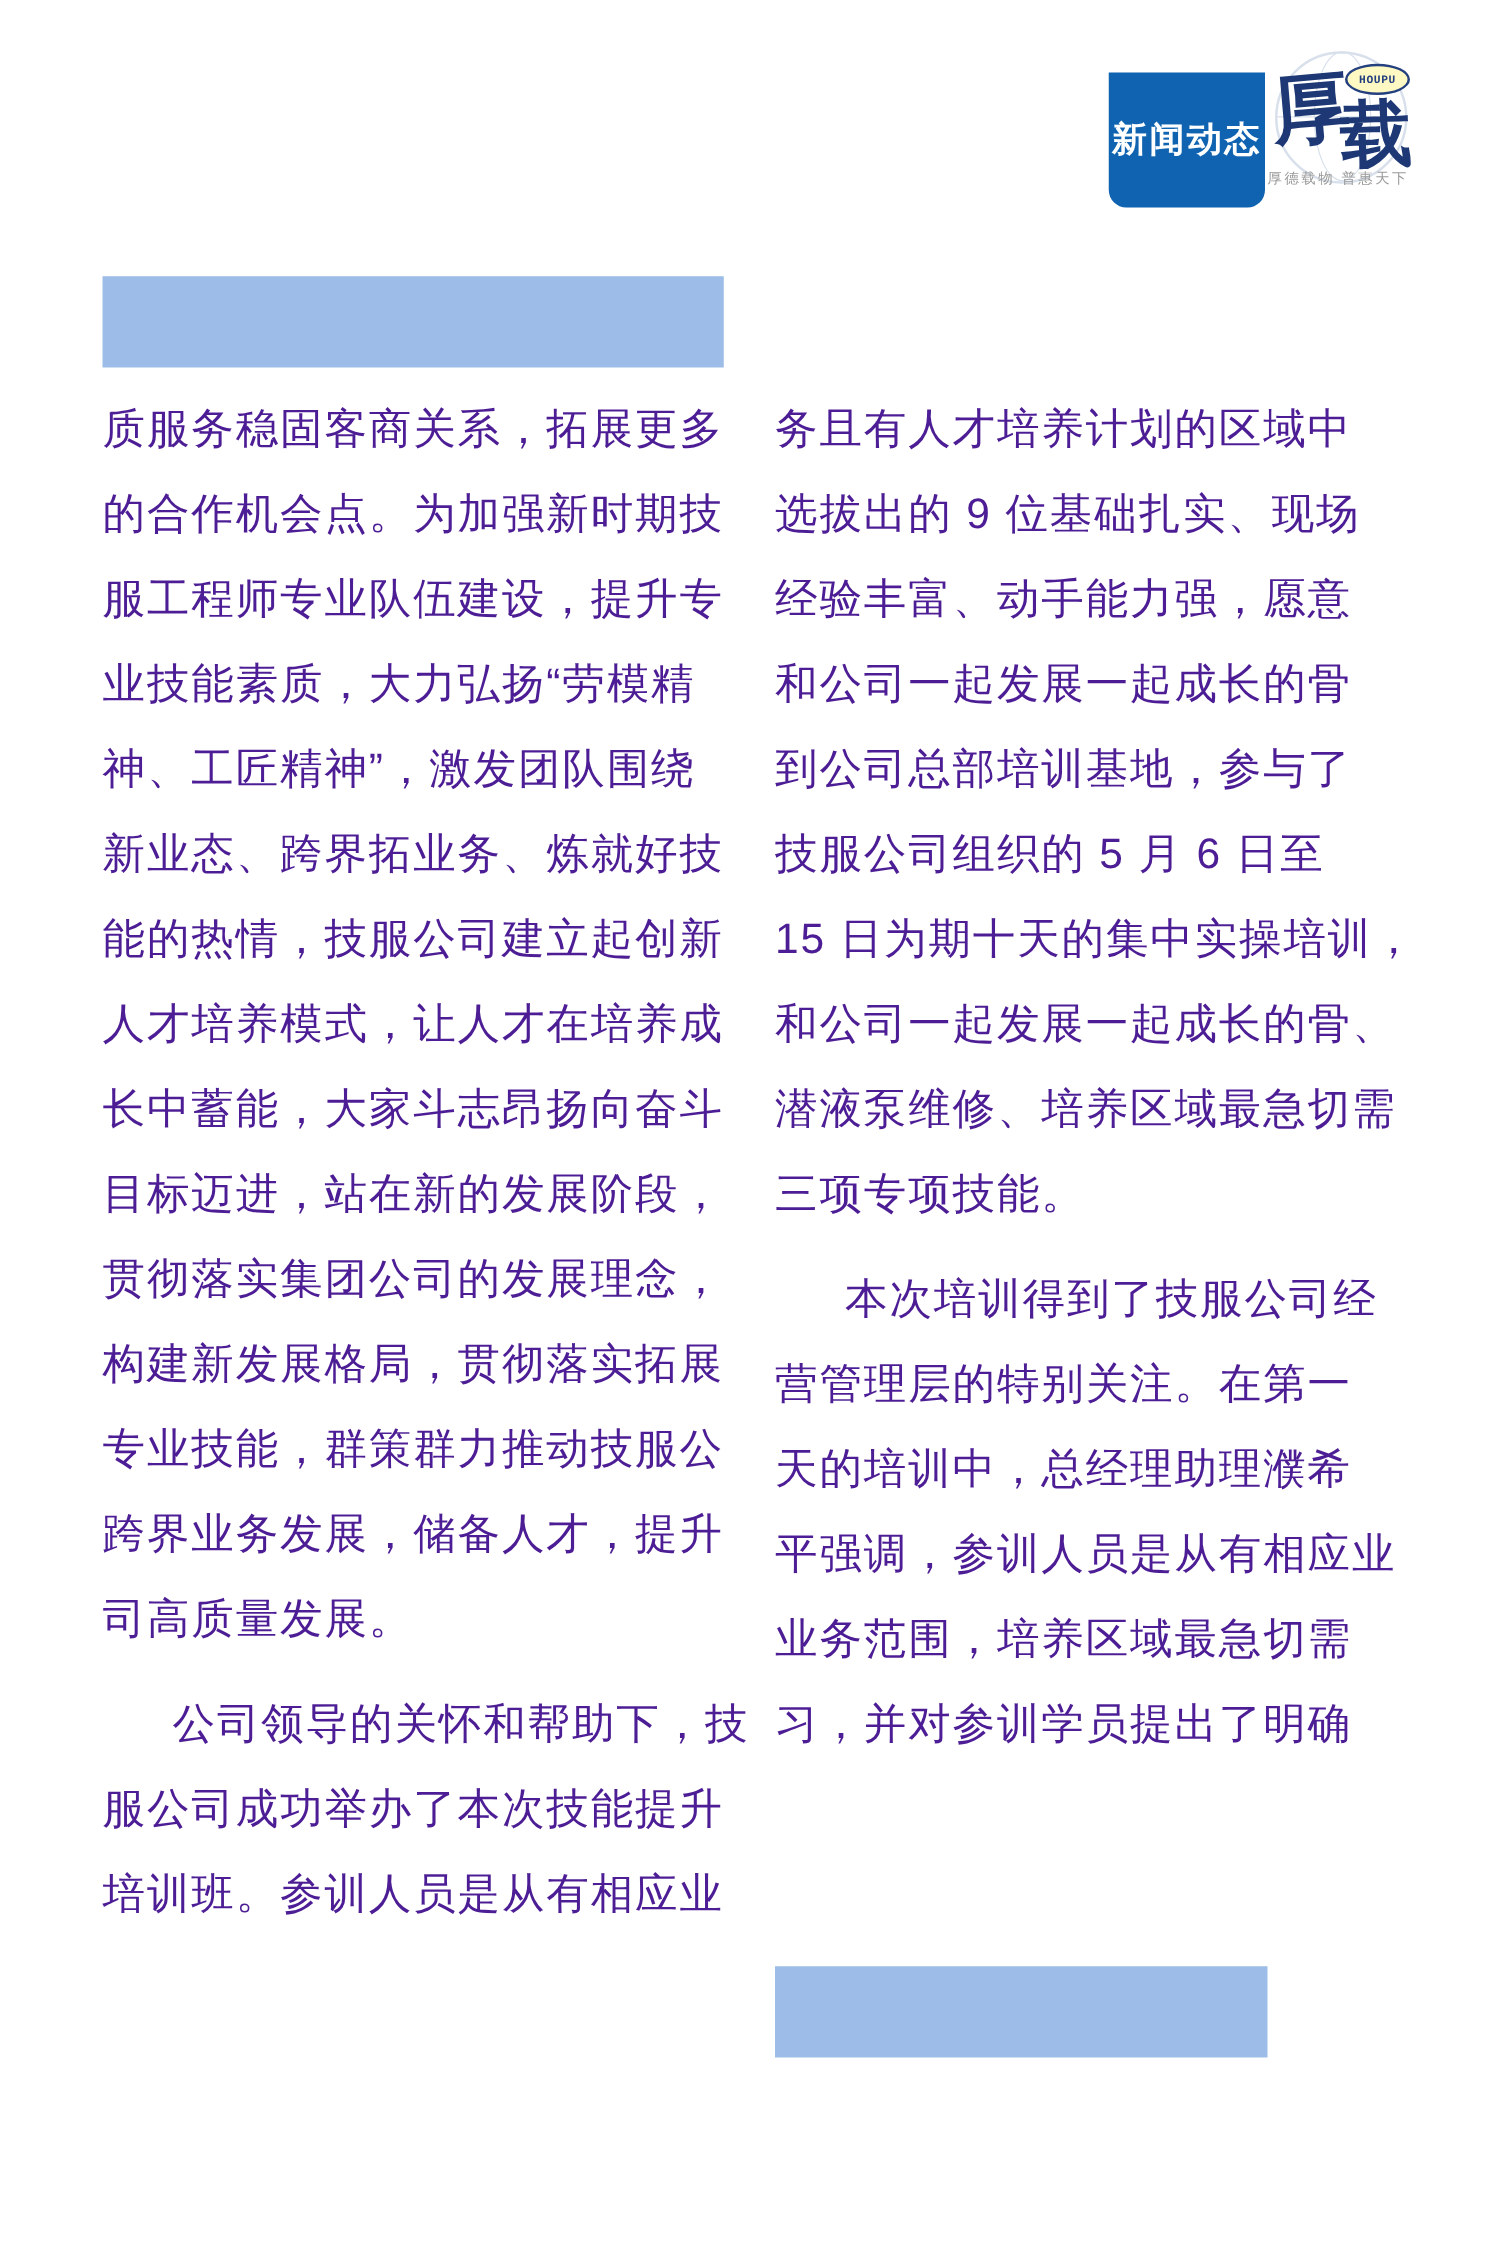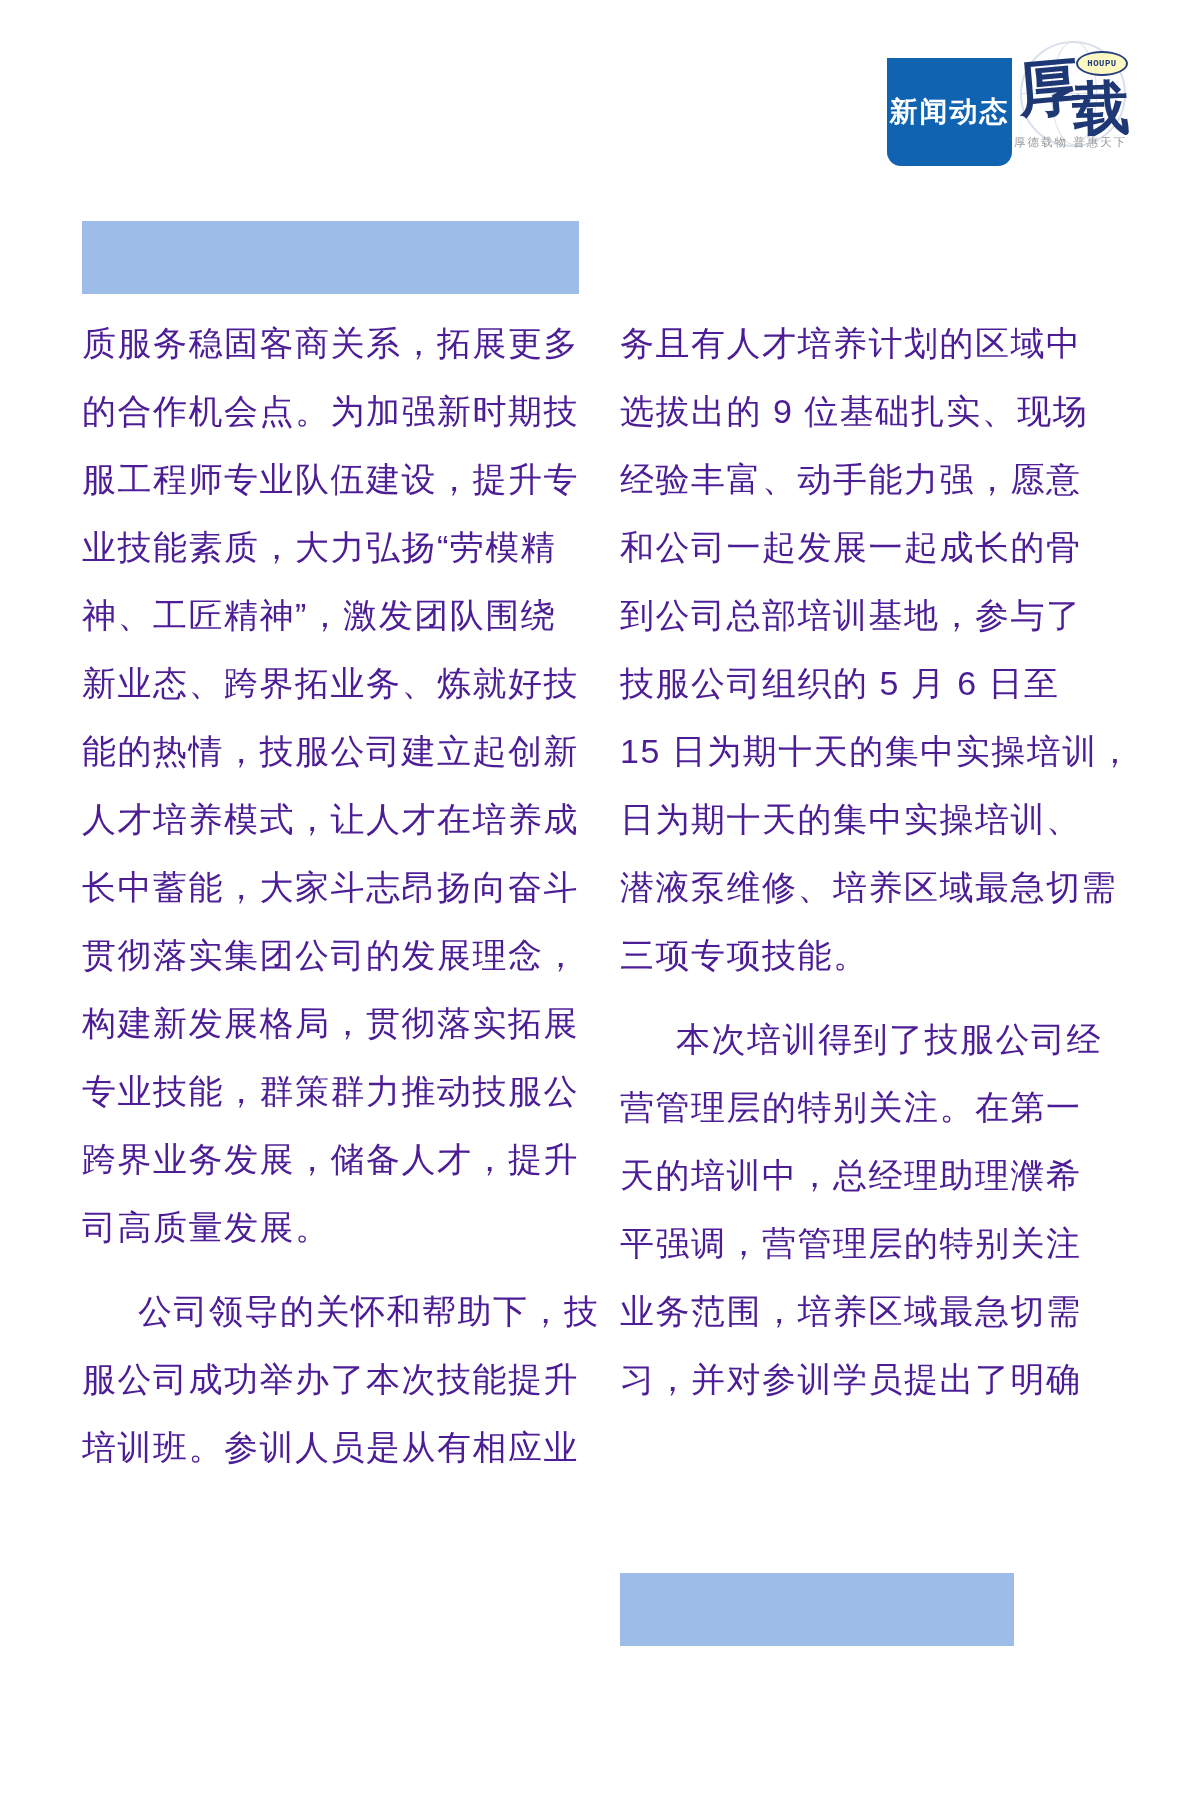--- a/index.html
+++ b/index.html
@@ -84,20 +84,21 @@
       <div class="paragraph">
         <div class="line">质服务稳固客商关系，拓展更多</div>
         <div class="line">的合作机会点。为加强新时期技</div>
         <div class="line">服工程师专业队伍建设，提升专</div>
         <div class="line">业技能素质，大力弘扬“劳模精</div>
         <div class="line">神、工匠精神”，激发团队围绕</div>
         <div class="line">新业态、跨界拓业务、炼就好技</div>
         <div class="line">能的热情，技服公司建立起创新</div>
         <div class="line">人才培养模式，让人才在培养成</div>
         <div class="line">长中蓄能，大家斗志昂扬向奋斗</div>
+        <div class="line">目标迈进，站在新的发展阶段，</div>
         <div class="line">贯彻落实集团公司的发展理念，</div>
         <div class="line">构建新发展格局，贯彻落实拓展</div>
         <div class="line">专业技能，群策群力推动技服公</div>
         <div class="line">跨界业务发展，储备人才，提升</div>
         <div class="line">司高质量发展。</div>
       </div>
       <div class="paragraph">
         <div class="line first-indent">公司领导的关怀和帮助下，技</div>
         <div class="line">服公司成功举办了本次技能提升</div>
         <div class="line">培训班。参训人员是从有相应业</div>
@@ -105,27 +106,27 @@
     </div>
   <div class="column right">
       <div class="paragraph">
         <div class="line">务且有人才培养计划的区域中</div>
         <div class="line">选拔出的 9 位基础扎实、现场</div>
         <div class="line">经验丰富、动手能力强，愿意</div>
         <div class="line">和公司一起发展一起成长的骨</div>
         <div class="line">到公司总部培训基地，参与了</div>
         <div class="line">技服公司组织的 5 月 6 日至</div>
         <div class="line">15 日为期十天的集中实操培训，</div>
-        <div class="line">日为期十天的集中实操培训、</div>
+        <div class="line">和公司一起发展一起成长的骨、</div>
         <div class="line">潜液泵维修、培养区域最急切需</div>
         <div class="line">三项专项技能。</div>
       </div>
       <div class="paragraph">
         <div class="line first-indent">本次培训得到了技服公司经</div>
         <div class="line">营管理层的特别关注。在第一</div>
         <div class="line">天的培训中，总经理助理濮希</div>
-        <div class="line">平强调，营管理层的特别关注</div>
+        <div class="line">平强调，参训人员是从有相应业</div>
         <div class="line">业务范围，培养区域最急切需</div>
         <div class="line">习，并对参训学员提出了明确</div>
       </div>
     </div>
 
 </div>
 
 </body></html>

